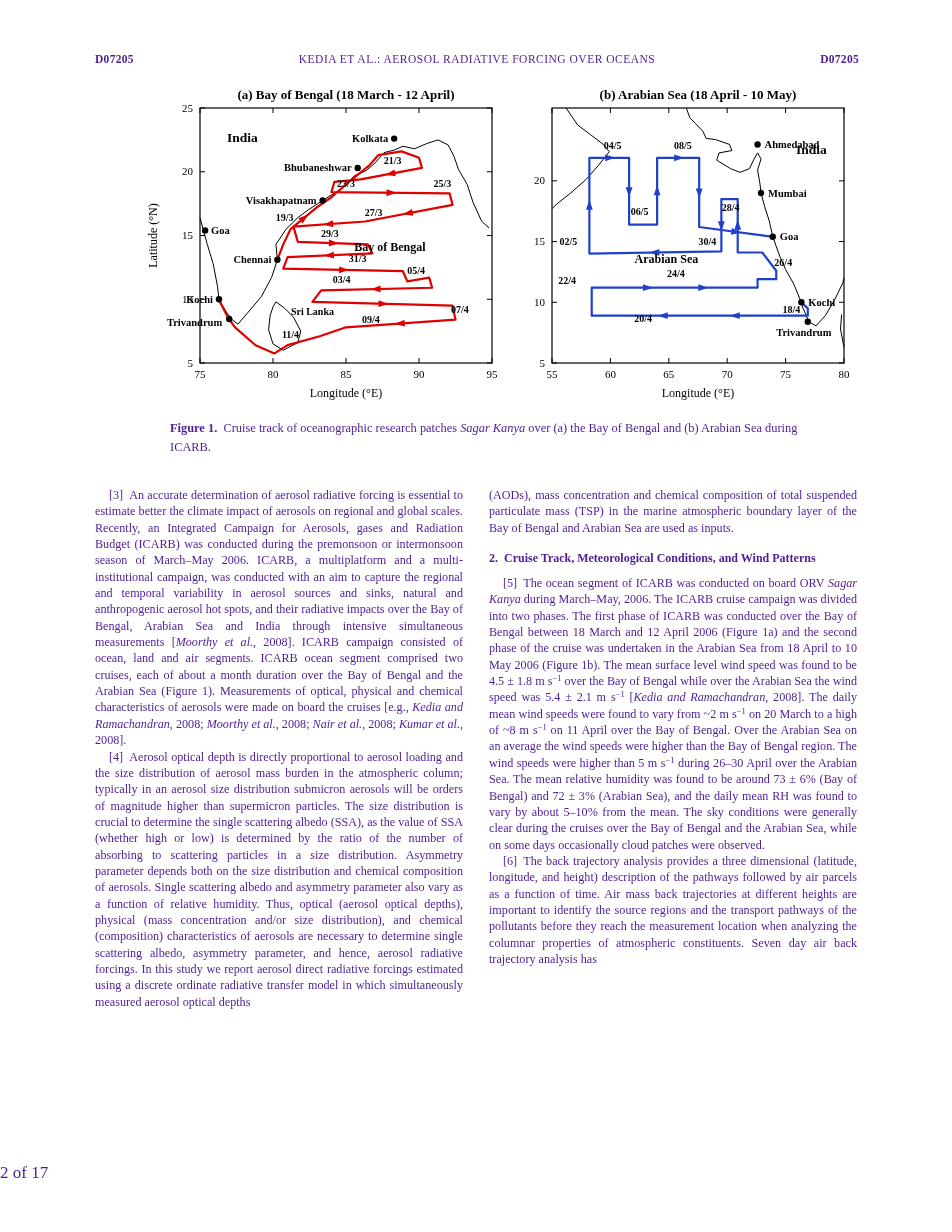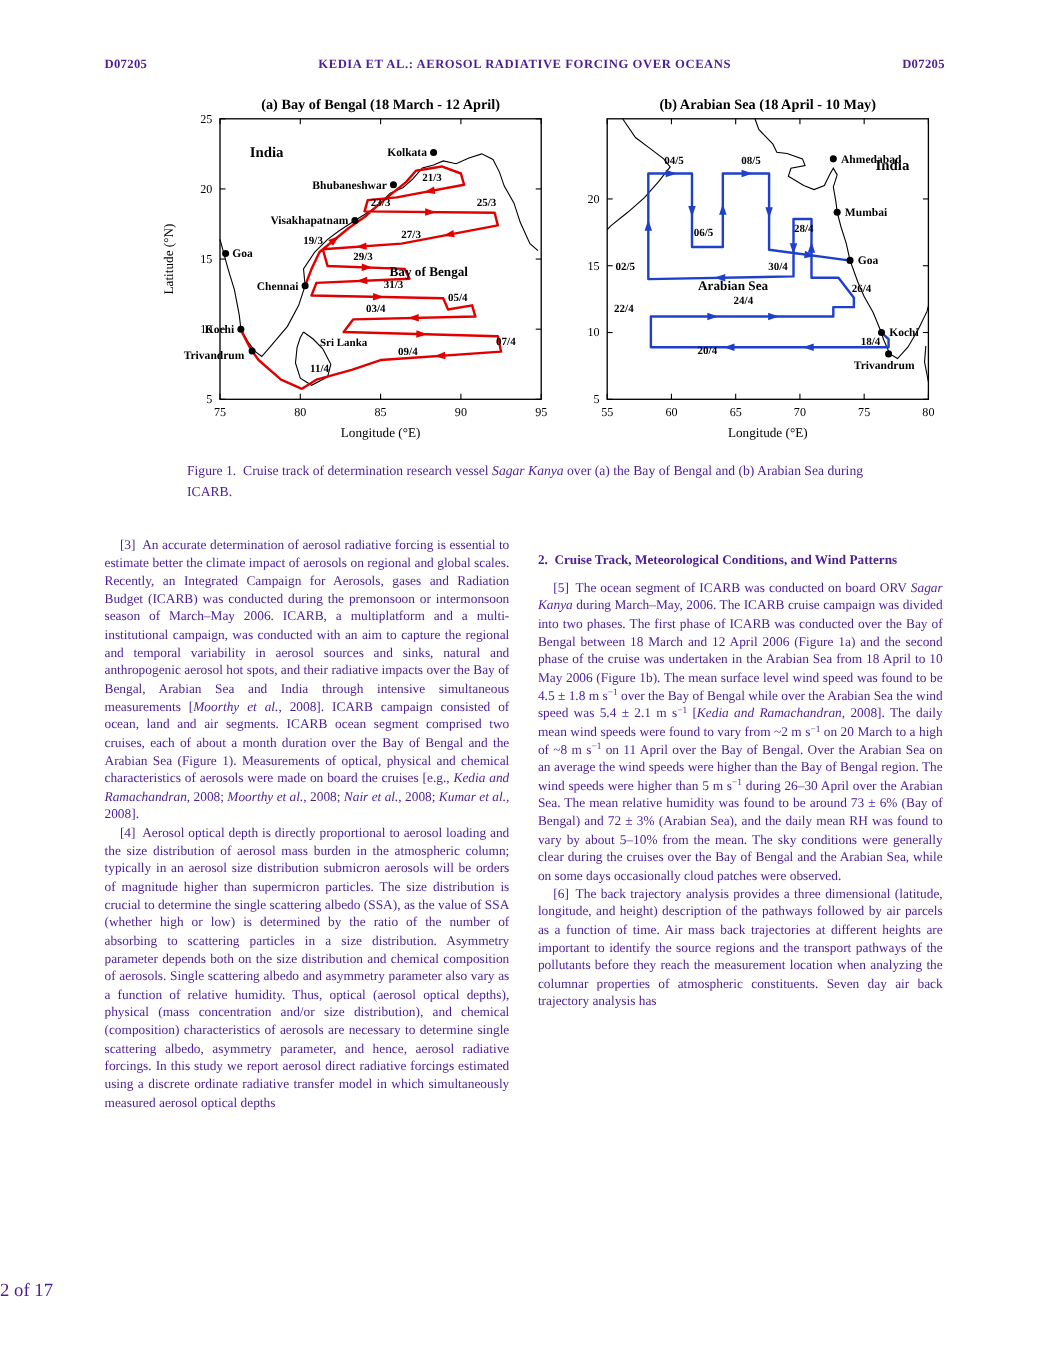--- a/index.html
+++ b/index.html
@@ -1,35 +1,35 @@
 <!DOCTYPE html>
 <html><head>
 <meta charset="utf-8">
 <style>
   html,body{margin:0;padding:0;background:#9a9a9a;}
   .page{width:952px;height:1232px;background:#ffffff;position:relative;margin:0 auto;
         font-family:"Liberation Serif",serif;color:#4c1d95;overflow:hidden;padding-left:48px;}
   .header{position:absolute;top:53px;left:95px;width:764px;display:flex;
           justify-content:space-between;align-items:baseline;font-size:11.5px;}
   .header .jid{font-weight:bold;letter-spacing:0.3px;}
-  .header .rtitle{letter-spacing:0.5px;font-weight:bold;}
+  .header .rtitle{letter-spacing:0.5px;}
   .figrow{position:absolute;top:86px;left:50%;transform:translateX(-50%);display:flex;gap:4px;}
   svg{overflow:visible;display:block;}
   svg text{font-family:"Liberation Serif",serif;fill:#000;}
   .caption{position:absolute;top:419px;left:170px;width:632px;margin:0;
            font-size:12.4px;line-height:19px;text-align:left;}
   .cols{position:absolute;top:487px;left:95px;display:flex;gap:26px;}
   .col{width:368px;font-size:12.15px;line-height:16.35px;text-align:justify;}
   .col p{margin:0;}
   .col p.indent{text-indent:14px;}
   h2.sec{font-size:12px;line-height:17px;font-weight:bold;margin:14px 0 8px 0;text-align:left;}
   .footer{position:absolute;top:1163px;left:0;width:100%;text-align:left;font-size:17px;}
   sup{font-size:8.5px;line-height:0;vertical-align:4px;}
   em{}
-  strong{font-weight:normal;}
+  strong{font-weight:bold;}
 </style>
 </head>
 <body>
 
 <div class="page">
 
   <div class="header">
     <span class="jid">D07205</span>
     <span class="rtitle">KEDIA ET AL.: AEROSOL RADIATIVE FORCING OVER OCEANS</span>
     <span class="jid">D07205</span>
@@ -186,28 +186,29 @@
         <text x="62.35199999999998" y="159.21428571428572" text-anchor="middle" font-size="10" font-weight="bold">02/5</text>
         <text x="201.34399999999997" y="159.21428571428572" text-anchor="middle" font-size="10" font-weight="bold">30/4</text>
         <text x="169.80799999999994" y="190.78571428571428" text-anchor="middle" font-size="10" font-weight="bold">24/4</text>
         <text x="277.264" y="179.85714285714286" text-anchor="middle" font-size="10" font-weight="bold">26/4</text>
         <text x="61.18399999999997" y="198.07142857142856" text-anchor="middle" font-size="10" font-weight="bold">22/4</text>
         <text x="137.10399999999998" y="235.71428571428572" text-anchor="middle" font-size="10" font-weight="bold">20/4</text>
         <text x="285.44" y="227.2142857142857" text-anchor="middle" font-size="10" font-weight="bold">18/4</text>
       </svg>
   </div>
 
-  <p class="caption"><strong>Figure 1.</strong><span> Cruise track of determination research vessel </span><em>Sagar Kanya</em><span> over (a) the Bay of Bengal and (b) Arabian Sea during ICARB.</span></p>
+  <p class="caption"><strong>Figure 1.</strong><span> Cruise track of oceanographic research patches </span><em>Sagar Kanya</em><span> over (a) the Bay of Bengal and (b) Arabian Sea during ICARB.</span></p>
 
   <div class="cols">
     <div class="col">
       <p class="indent"><span>[3] An accurate determination of aerosol radiative forcing is essential to estimate better the climate impact of aerosols on regional and global scales. Recently, an Integrated Campaign for Aerosols, gases and Radiation Budget (ICARB) was conducted during the premonsoon or intermonsoon season of March–May 2006. ICARB, a multiplatform and a multi-institutional campaign, was conducted with an aim to capture the regional and temporal variability in aerosol sources and sinks, natural and anthropogenic aerosol hot spots, and their radiative impacts over the Bay of Bengal, Arabian Sea and India through intensive simultaneous measurements [</span><em>Moorthy et al.</em><span>, 2008]. ICARB campaign consisted of ocean, land and air segments. ICARB ocean segment comprised two cruises, each of about a month duration over the Bay of Bengal and the Arabian Sea (Figure 1). Measurements of optical, physical and chemical characteristics of aerosols were made on board the cruises [e.g., </span><em>Kedia and Ramachandran</em><span>, 2008; </span><em>Moorthy et al.</em><span>, 2008; </span><em>Nair et al.</em><span>, 2008; </span><em>Kumar et al.</em><span>, 2008].</span></p>
       <p class="indent"><span>[4] Aerosol optical depth is directly proportional to aerosol loading and the size distribution of aerosol mass burden in the atmospheric column; typically in an aerosol size distribution submicron aerosols will be orders of magnitude higher than supermicron particles. The size distribution is crucial to determine the single scattering albedo (SSA), as the value of SSA (whether high or low) is determined by the ratio of the number of absorbing to scattering particles in a size distribution. Asymmetry parameter depends both on the size distribution and chemical composition of aerosols. Single scattering albedo and asymmetry parameter also vary as a function of relative humidity. Thus, optical (aerosol optical depths), physical (mass concentration and/or size distribution), and chemical (composition) characteristics of aerosols are necessary to determine single scattering albedo, asymmetry parameter, and hence, aerosol radiative forcings. In this study we report aerosol direct radiative forcings estimated using a discrete ordinate radiative transfer model in which simultaneously measured aerosol optical depths</span></p>
     </div>
     <div class="col">
+      <p><span>(AODs), mass concentration and chemical composition of total suspended particulate mass (TSP) in the marine atmospheric boundary layer of the Bay of Bengal and Arabian Sea are used as inputs.</span></p>
       <h2 class="sec">2. Cruise Track, Meteorological Conditions, and Wind Patterns</h2>
       <p class="indent"><span>[5] The ocean segment of ICARB was conducted on board ORV </span><em>Sagar Kanya</em><span> during March–May, 2006. The ICARB cruise campaign was divided into two phases. The first phase of ICARB was conducted over the Bay of Bengal between 18 March and 12 April 2006 (Figure 1a) and the second phase of the cruise was undertaken in the Arabian Sea from 18 April to 10 May 2006 (Figure 1b). The mean surface level wind speed was found to be 4.5 ± 1.8 m s</span><sup>−1</sup><span> over the Bay of Bengal while over the Arabian Sea the wind speed was 5.4 ± 2.1 m s</span><sup>−1</sup><span> [</span><em>Kedia and Ramachandran</em><span>, 2008]. The daily mean wind speeds were found to vary from ~2 m s</span><sup>−1</sup><span> on 20 March to a high of ~8 m s</span><sup>−1</sup><span> on 11 April over the Bay of Bengal. Over the Arabian Sea on an average the wind speeds were higher than the Bay of Bengal region. The wind speeds were higher than 5 m s</span><sup>−1</sup><span> during 26–30 April over the Arabian Sea. The mean relative humidity was found to be around 73 ± 6% (Bay of Bengal) and 72 ± 3% (Arabian Sea), and the daily mean RH was found to vary by about 5–10% from the mean. The sky conditions were generally clear during the cruises over the Bay of Bengal and the Arabian Sea, while on some days occasionally cloud patches were observed.</span></p>
       <p class="indent"><span>[6] The back trajectory analysis provides a three dimensional (latitude, longitude, and height) description of the pathways followed by air parcels as a function of time. Air mass back trajectories at different heights are important to identify the source regions and the transport pathways of the pollutants before they reach the measurement location when analyzing the columnar properties of atmospheric constituents. Seven day air back trajectory analysis has</span></p>
     </div>
   </div>
 
   <div class="footer">2 of 17</div>
 </div>
 
 </body></html>

